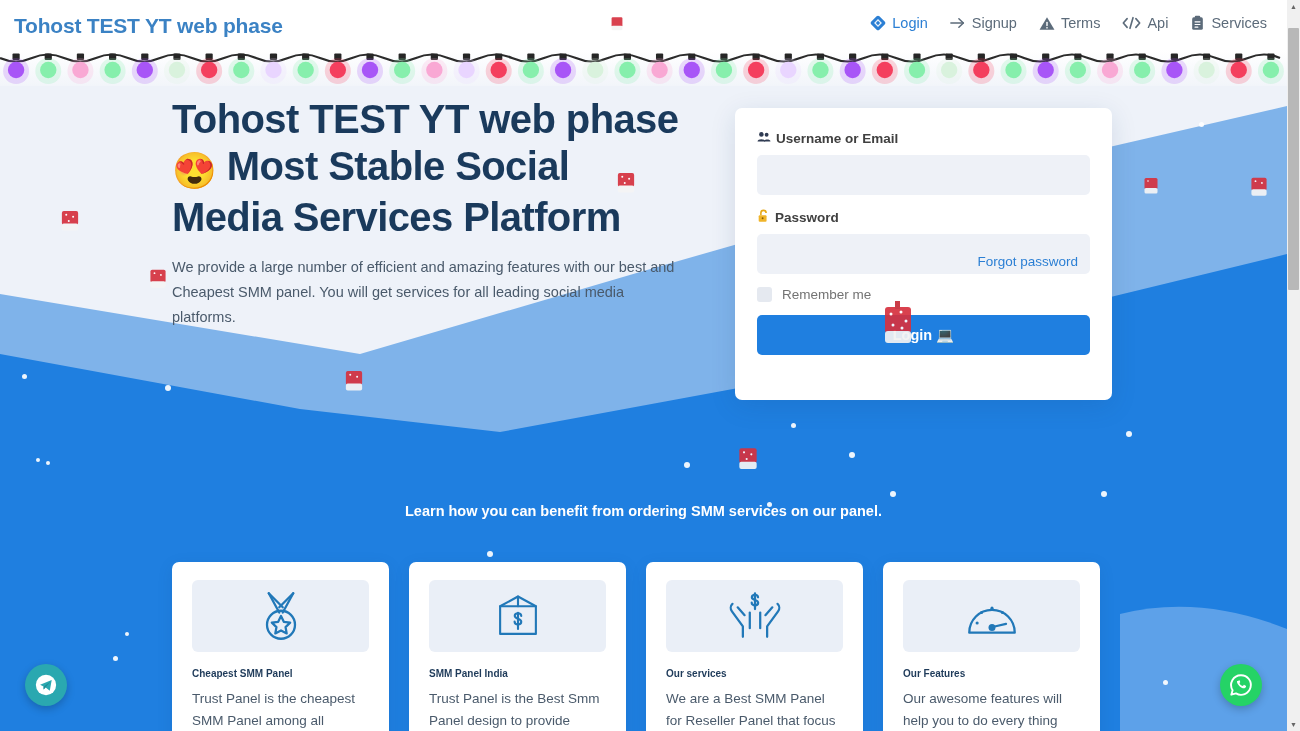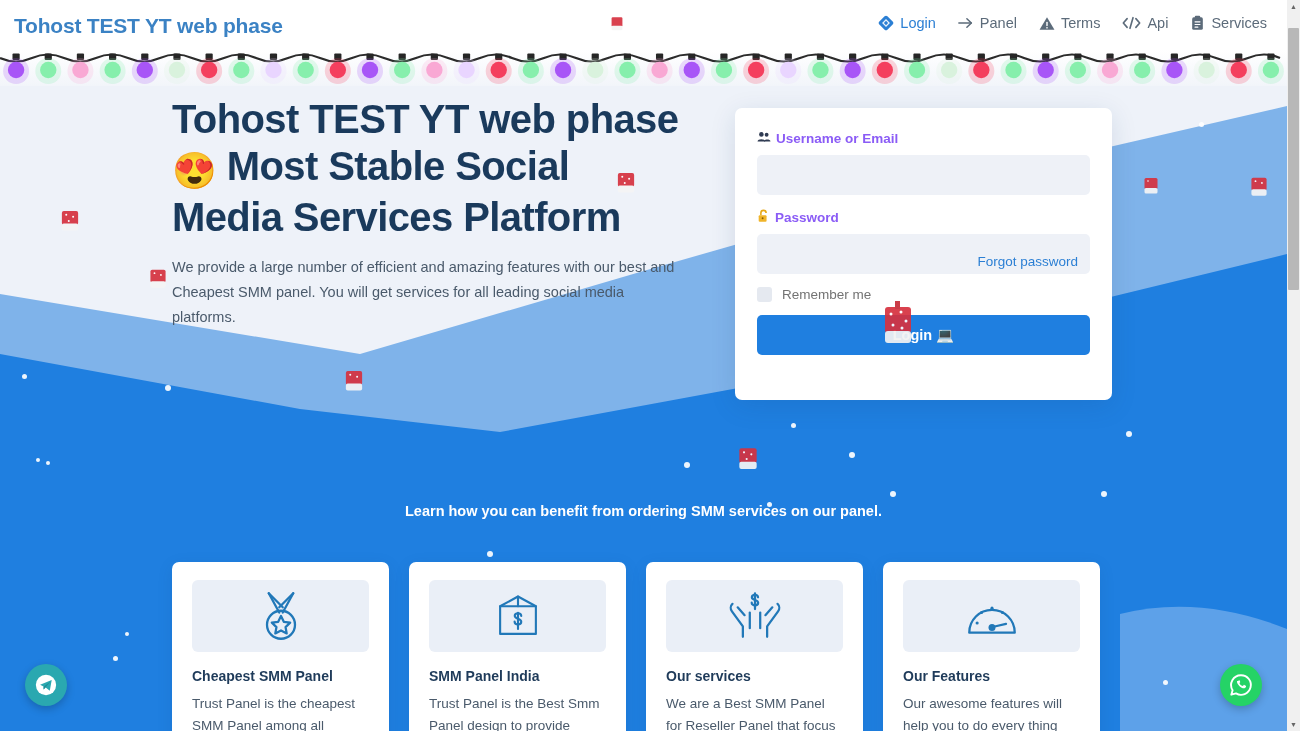--- a/index.html
+++ b/index.html
@@ -92,21 +92,21 @@
     position: absolute; left: 735px; top: 108px;
     width: 377px; height: 292px;
     background: #ffffff;
     border-radius: 7px;
     box-shadow: 0 6px 26px rgba(25,60,110,.13);
     padding: 22px 22px 0 22px;
     z-index: 30;
   }
   .field-label {
     font-size: 13.5px; font-weight: bold;
-    color: #8b5cf6; margin-bottom: 8px;
+    color: #404040; margin-bottom: 8px;
     display: flex; align-items: center; gap: 5px;
   }
   .field-input {
     width: 333px; height: 40px;
     background: #eef1f7;
     border: none; border-radius: 5px;
     padding: 0 12px;
     font-size: 14px; color: #2c3e50;
     font-family: "Liberation Sans", sans-serif;
     outline: none;
@@ -164,21 +164,21 @@
     box-shadow: 0 4px 16px rgba(20,55,105,.10);
     padding: 18px 20px;
   }
   .card-ico-box {
     width: 177px; height: 72px;
     background: #eaeff7; border-radius: 6px;
     display: flex; align-items: center; justify-content: center;
   }
   .card-title {
     margin-top: 16px;
-    font-size: 14px; font-weight: bold; color: #1f3b5a;
+    font-size: 10px; font-weight: bold; color: #1f3b5a;
   }
   .card-desc {
     margin-top: 9px;
     font-size: 13.5px; line-height: 22px; color: #4a5a6b;
   }
 
   
   .fab {
     position: absolute; width: 42px; height: 42px;
     border-radius: 50%; z-index: 50;
@@ -437,21 +437,21 @@
         <span>Login</span>
       </div>
 
       <div class="nav-item">
         <span class="nav-ico">
           <svg width="16" height="14" viewBox="0 0 18 14" fill="none" stroke="#5c6b7a" stroke-width="1.7" stroke-linecap="round" stroke-linejoin="round">
             <path d="M1,7 L15,7"></path>
               <path d="M10,2.2 L15,7 L10,11.8"></path>
           </svg>
         </span>
-        <span>Panel</span>
+        <span>Signup</span>
       </div>
 
       <div class="nav-item">
         <span class="nav-ico">
           <svg width="16" height="15" viewBox="0 0 18 16">
             <path d="M9,1 L17.4,15 L0.6,15 Z" fill="#5c6b7a"></path>
             <rect x="8.2" y="6" width="1.6" height="5" rx=".8" fill="#ffffff"></rect>
             <circle cx="9" cy="12.8" r=".95" fill="#ffffff"></circle>
           </svg>
         </span>

